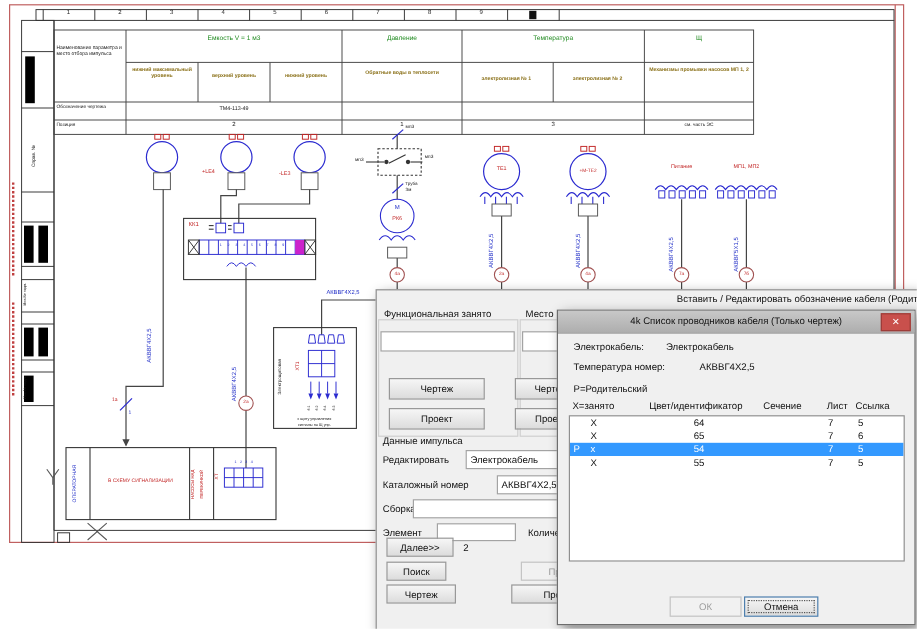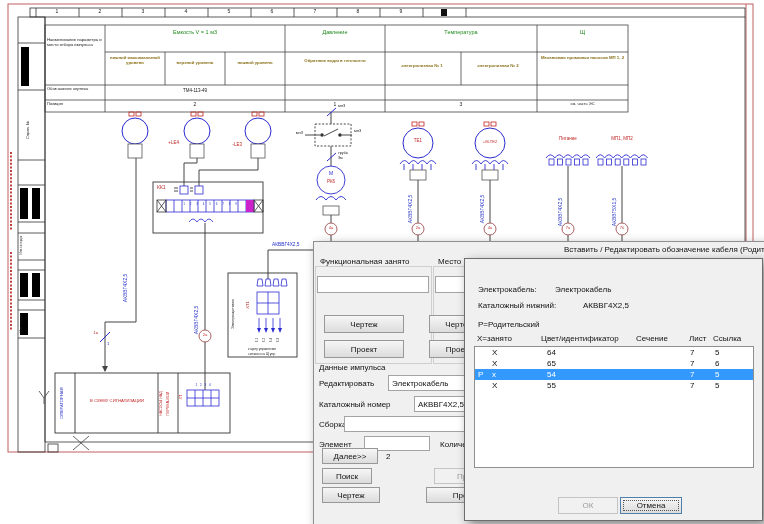--- a/index.html
+++ b/index.html
@@ -21,21 +21,21 @@
   .btn.focus{border:1px solid #4d7fae;outline:1px dotted #555;outline-offset:-4px}
   .inp{position:absolute;background:#fff;border:1px solid #a3a3a3;font-size:8px;
        display:flex;align-items:center;padding:0 3px;color:#111;box-sizing:border-box}
   .lbl{position:absolute;font-size:8px;color:#111;white-space:nowrap}
   .grp{position:absolute;border:1px solid #cfcfcf}
   .titlebar{position:absolute;left:0;top:0;right:0;font-size:8px;color:#111;white-space:nowrap}
   .lb{position:absolute;background:#fff;border:1px solid #8f8f8f;overflow:hidden}
   .lrow{position:relative;height:11px;font-size:8px;color:#111}
   .lrow.sel{background:#3399ff;color:#fff}
   .lrow span{position:absolute;top:0;line-height:11px}
-  .c-p{left:3px}.c-x{left:17px}.c-color{left:72px;width:30px;text-align:left}
+  .c-p{left:3px}.c-x{left:17px}.c-color{left:82px;width:30px;text-align:right}
   .c-sheet{left:215px}.c-ref{left:240px}
   .hdrcol{position:absolute;font-size:8px;color:#111;top:75px}
   .closebtn{position:absolute;background:#c9504c;border:1px solid #9e3c39;color:#fff;
        display:flex;align-items:center;justify-content:center;font-size:8px}
 </style>
 </head>
 <body>
 
 <svg class="abs" style="left:0;top:0" width="764" height="524" viewBox="0 0 764 524">
 
@@ -396,23 +396,27 @@
   <div class="lbl" style="left:126px;top:198px">Количество</div>
   <div class="btn" style="left:8px;top:206px;width:56px;height:16px">Далее&gt;&gt;</div>
   <div class="lbl" style="left:72px;top:210px">2</div>
   <div class="btn" style="left:8px;top:226px;width:50px;height:16px">Поиск</div>
   <div class="btn dis" style="left:120px;top:226px;width:95px;height:16px">Предыдущее</div>
   <div class="btn" style="left:8px;top:245px;width:58px;height:16px">Чертеж</div>
   <div class="btn" style="left:112px;top:245px;width:80px;height:16px">Проект</div>
 </div>
 
 <div class="dlg" style="left:464px;top:258px;width:297px;height:261px;z-index:20;border-color:#6d6d6d">
+  <div class="titlebar" style="height:18px;background:linear-gradient(#c8c8c8,#aeaeae);border-bottom:1px solid #8f8f8f">
+    <div class="tc" style="line-height:18px;overflow:hidden">4k Список проводников кабеля  (Только чертеж)</div>
+    <div class="closebtn" style="left:269px;top:2px;width:23px;height:13px">✕</div>
+  </div>
   <div class="lbl" style="left:13px;top:26px">Электрокабель:</div>
   <div class="lbl" style="left:90px;top:26px">Электрокабель</div>
-  <div class="lbl" style="left:13px;top:42px">Каталожный нижний:</div>
+  <div class="lbl" style="left:13px;top:42px">Температура номер:</div>
   <div class="lbl" style="left:118px;top:42px">АКВВГ4Х2,5</div>
   <div class="lbl" style="left:13px;top:61px">Р=Родительский</div>
   <div class="hdrcol" style="left:12px">Х=занято</div>
   <div class="hdrcol" style="left:76px">Цвет/идентификатор</div>
   <div class="hdrcol" style="left:171px">Сечение</div>
   <div class="hdrcol" style="left:224px">Лист</div>
   <div class="hdrcol" style="left:248px">Ссылка</div>
   <div class="lb" style="left:9px;top:87px;width:278px;height:120px">
     <div class="lrow">
       <span class="c-p"></span>

